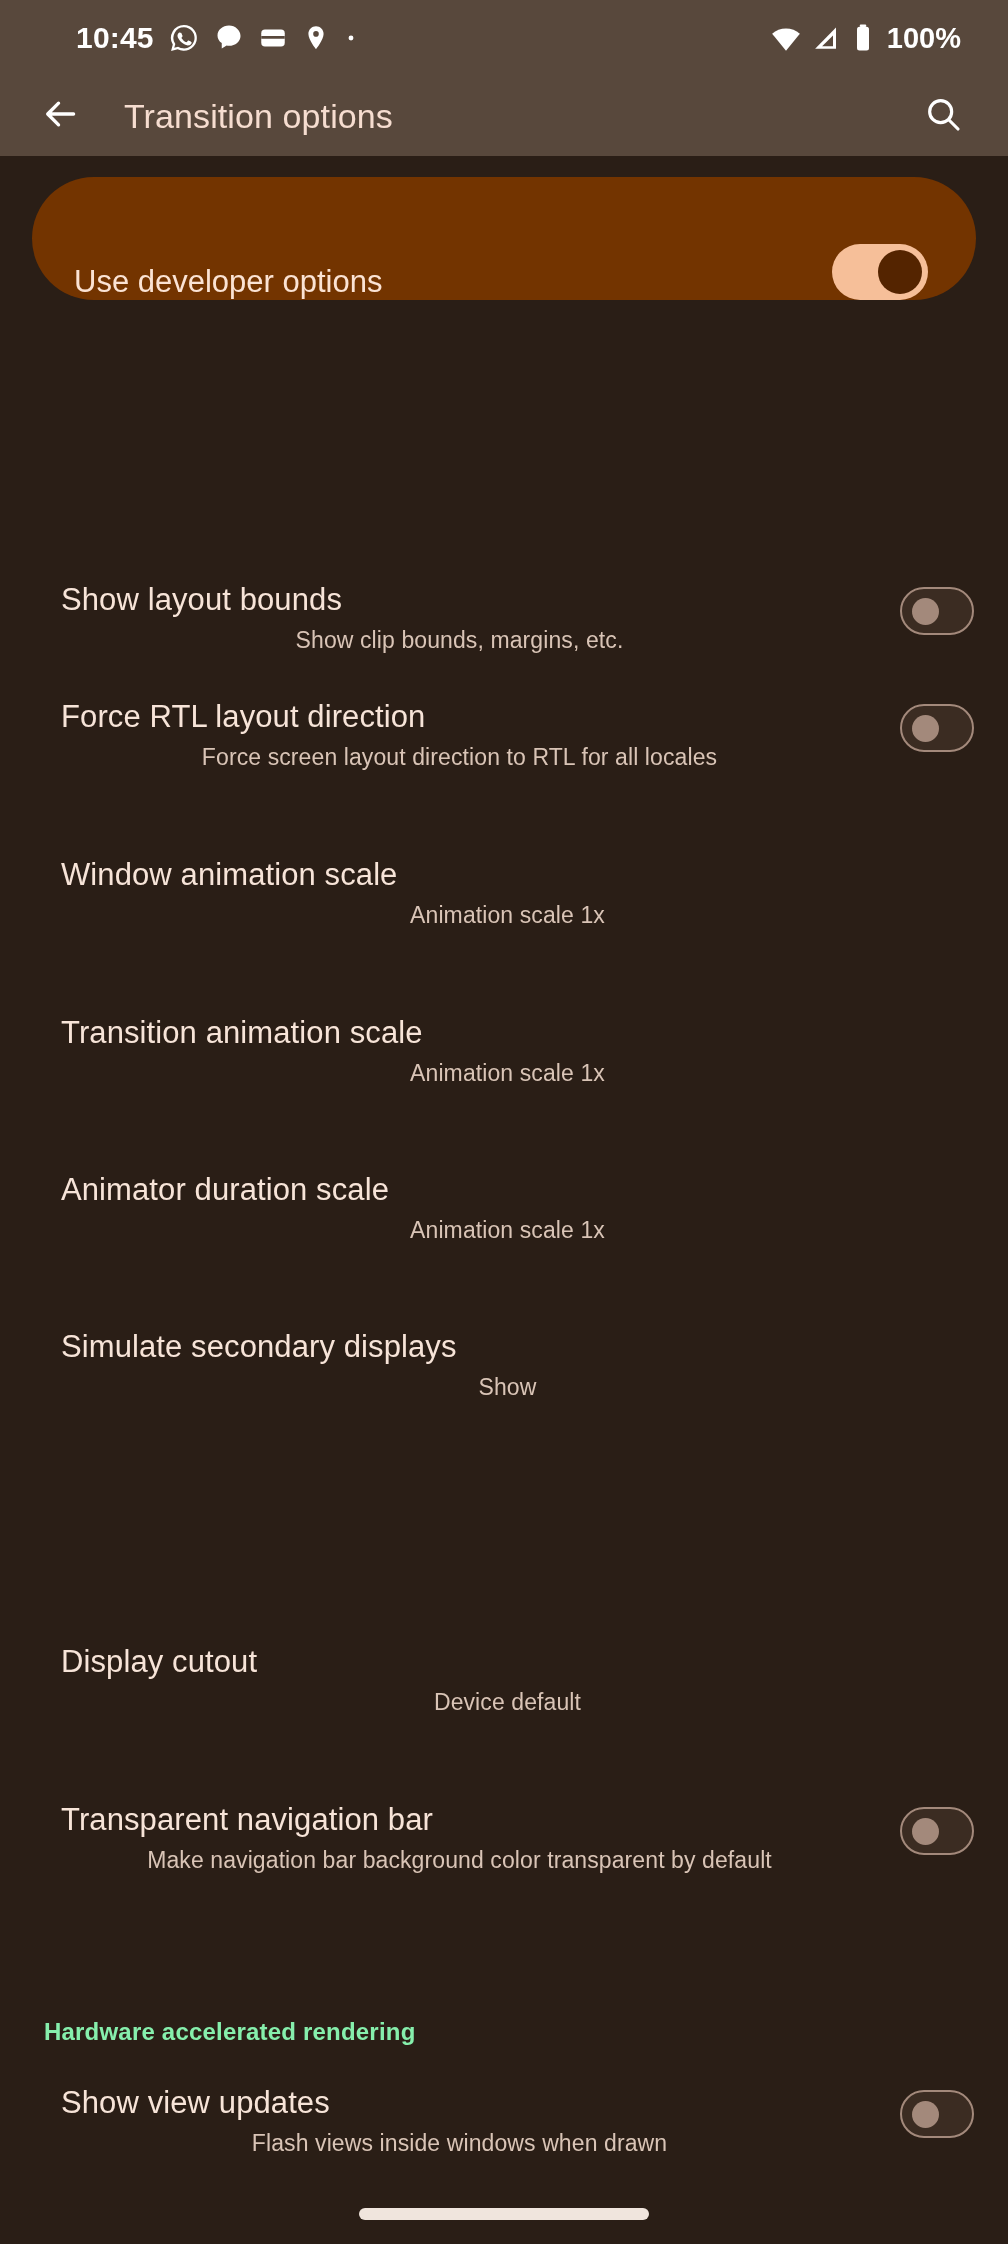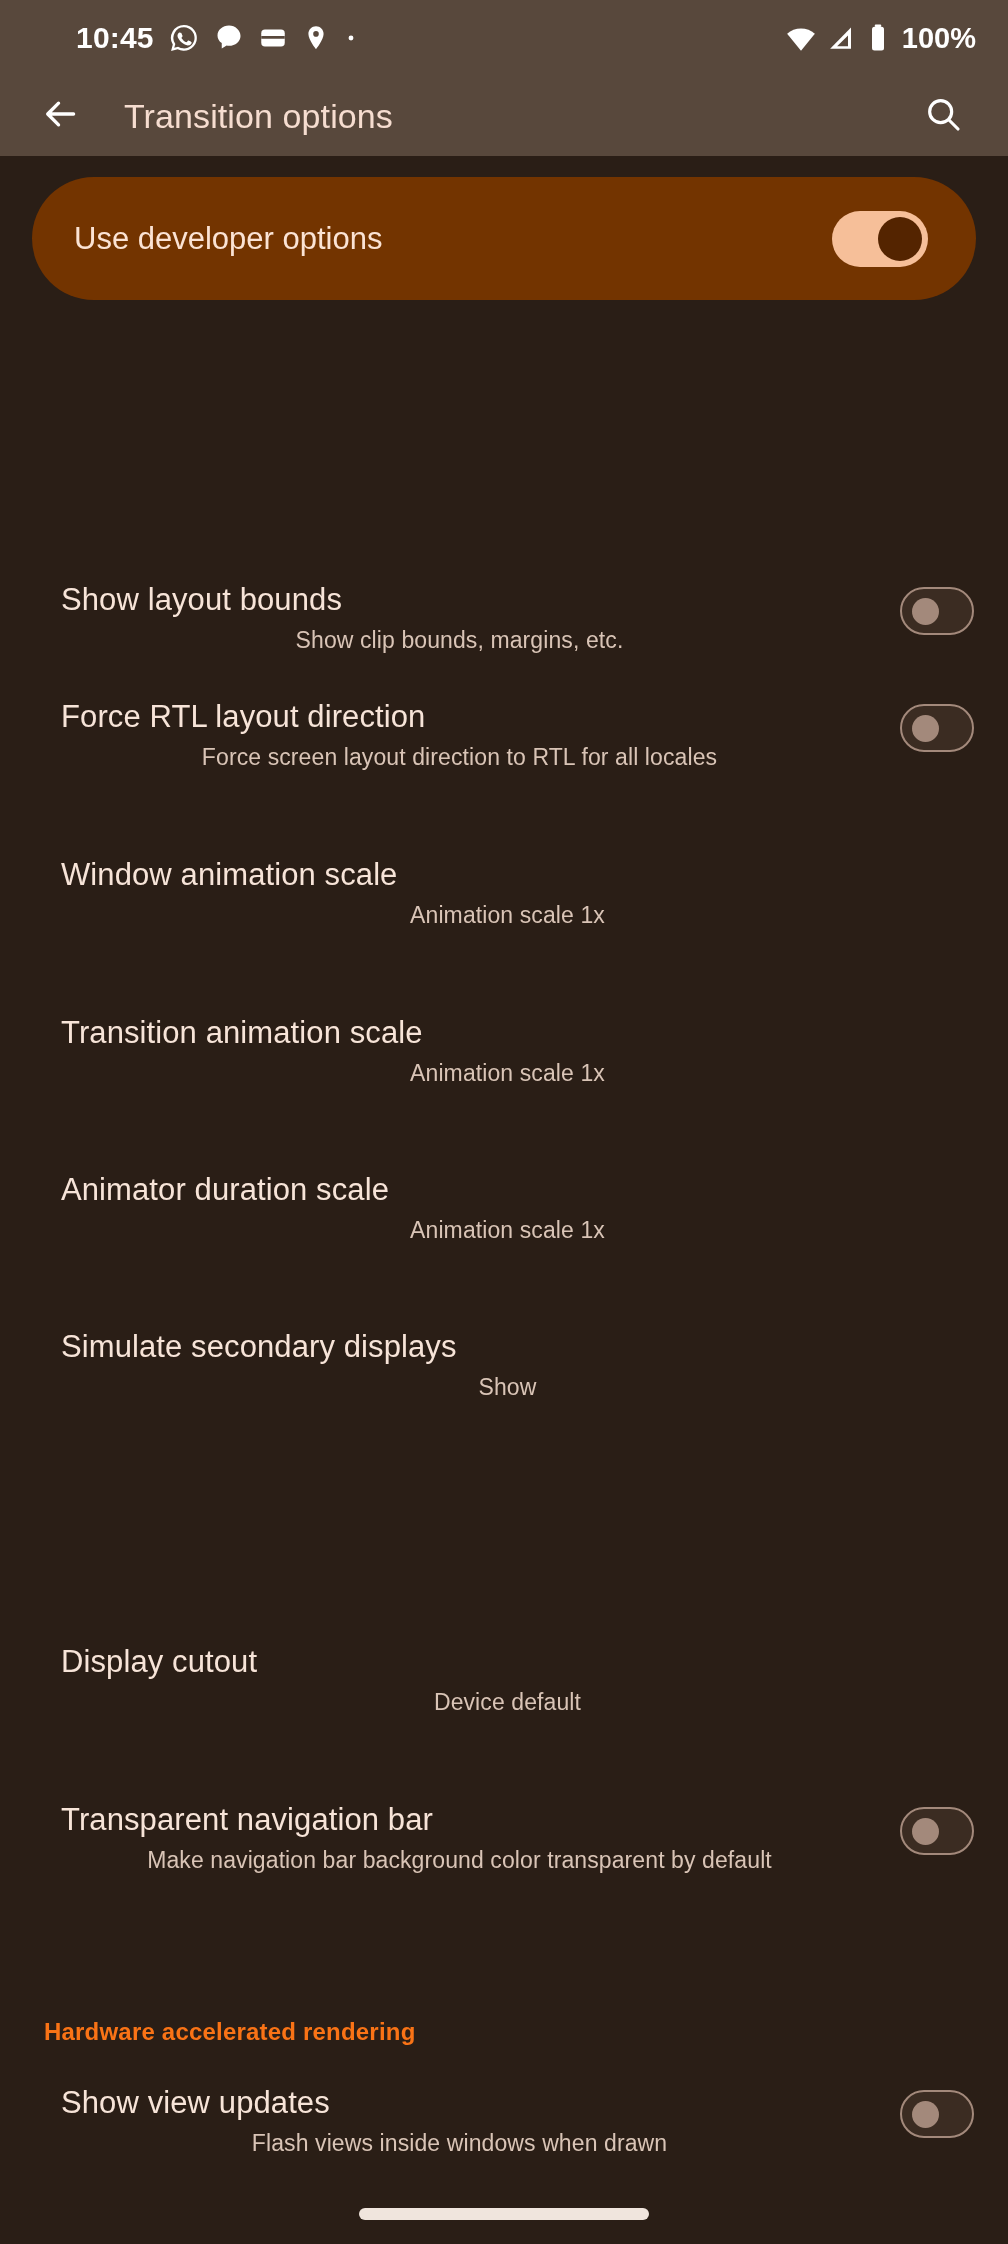--- a/index.html
+++ b/index.html
@@ -18,21 +18,21 @@
     overflow: hidden;
   }
 
   
   .statusbar {
     height: 76px;
     background: #58483c;
     display: flex;
     align-items: center;
     justify-content: space-between;
-    padding: 0 32px 0 76px;
+    padding: 0 47px 0 76px;
   }
   .status-left {
     display: flex;
     align-items: center;
     gap: 14px;
   }
   .clock {
     color: #ffffff;
     font-size: 30px;
     font-weight: 700;
@@ -89,21 +89,21 @@
     overflow: hidden;
   }
 
   
   .main-card {
     margin: 21px 32px 0 32px;
     height: 123px;
     background: #733400;
     border-radius: 62px;
     display: flex;
-    align-items: center;
+    align-items: flex-end;
     justify-content: space-between;
     padding: 0 48px 0 42px;
   }
   .main-card-label {
     color: #fbe3d4;
     font-size: 31px;
     font-weight: 400;
   }
 
   
@@ -171,21 +171,21 @@
   .row-control {
     flex: 0 0 auto;
     display: flex;
     align-items: center;
     justify-content: flex-end;
     min-width: 96px;
     padding-top: 6px;
   }
 
   .section-header {
-    color: #f97316;
+    color: #86efac;
     font-size: 24px;
     font-weight: 700;
     padding: 0 44px;
     letter-spacing: 0.2px;
   }
 
   
   .abs { position: absolute; left: 0; right: 0; }
 
   

